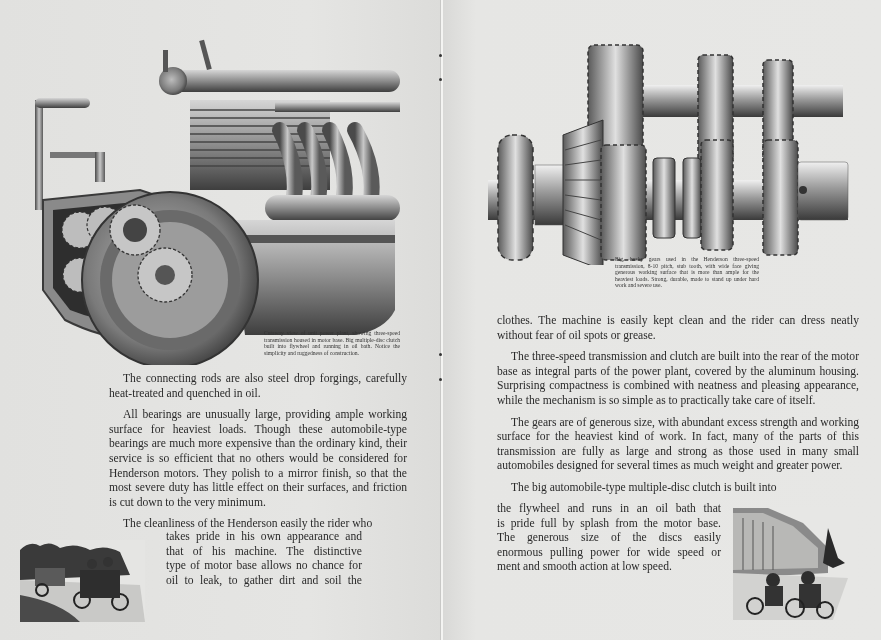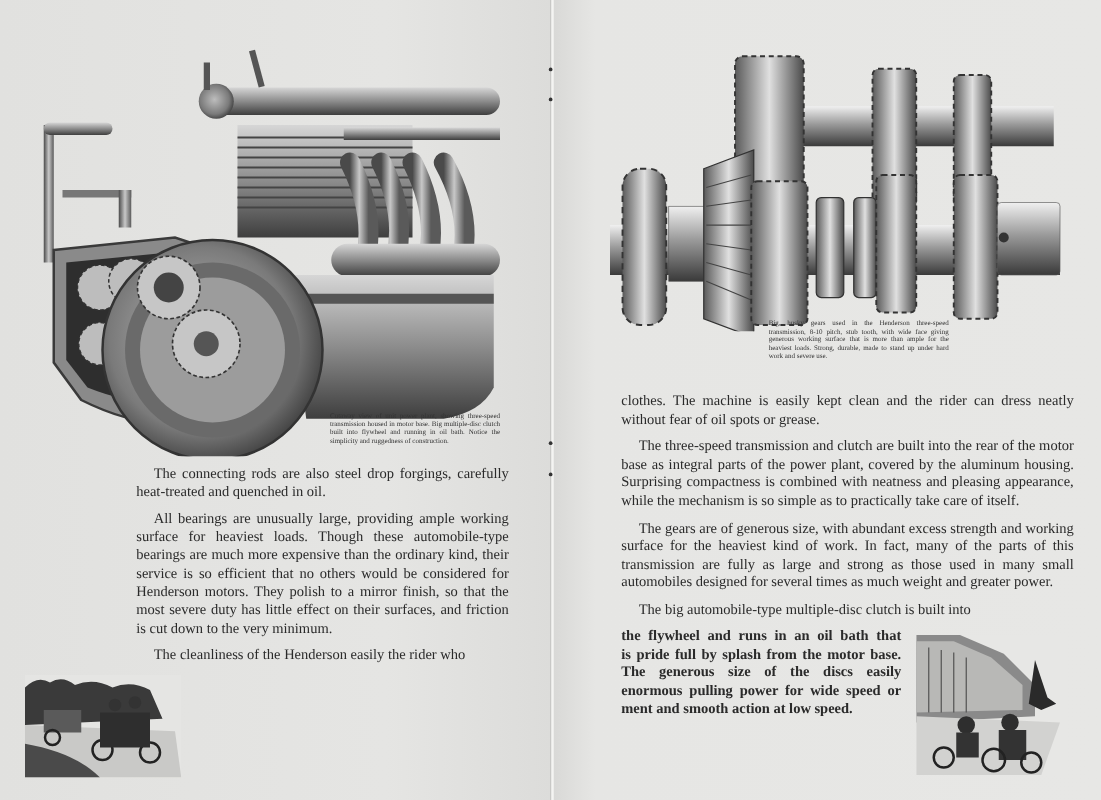--- a/index.html
+++ b/index.html
@@ -98,20 +98,26 @@
     <circle cx="110" cy="200" r="12" fill="#444"></circle>
   </svg>
 
   <div class="caption" style="left:264px;top:330px;width:136px;">Cutaway view of unit power plant, showing three-speed transmission housed in motor base. Big multiple-disc clutch built into flywheel and running in oil bath. Notice the simplicity and ruggedness of construction.</div>
 
   <div class="body-text" style="left:64px;top:372px;width:298px;margin-left:45px;">
     <p>The connecting rods are also steel drop forgings, carefully heat-treated and quenched in oil.</p>
     <p>All bearings are unusually large, providing ample working surface for heaviest loads. Though these automobile-type bearings are much more expensive than the ordinary kind, their service is so efficient that no others would be considered for Henderson motors. They polish to a mirror finish, so that the most severe duty has little effect on their surfaces, and friction is cut down to the very minimum.</p>
     <p style="margin-bottom:0;">The cleanliness of the Henderson easily the rider who</p>
   </div>
+  <div class="body-text" style="left:166px;top:530px;width:196px;">
+    <div style="text-align-last:justify;">takes pride in his own appearance and</div>
+    <div style="text-align-last:justify;">that of his machine. The distinctive</div>
+    <div style="text-align-last:justify;">type of motor base allows no chance for</div>
+    <div style="text-align-last:justify;">oil to leak, to gather dirt and soil the</div>
+  </div>
 
   <svg class="photo" style="left:20px;top:540px;" width="125" height="82" viewBox="0 0 125 82">
     <rect x="0" y="0" width="125" height="82" fill="#e5e5e3"></rect>
     <path d="M0 10 Q10 0 20 6 Q30 0 40 8 Q55 2 70 10 Q85 4 100 12 L110 35 L0 40 Z" fill="#3a3a3a"></path>
     <path d="M0 40 L120 45 L125 82 L0 82 Z" fill="#c9c9c7"></path>
     <path d="M0 55 Q40 62 60 82 L0 82 Z" fill="#4a4a4a"></path>
     <rect x="15" y="28" width="30" height="18" fill="#5a5a5a"></rect>
     <circle cx="22" cy="50" r="6" fill="none" stroke="#222" stroke-width="2"></circle>
     <circle cx="62" cy="60" r="8" fill="none" stroke="#222" stroke-width="2"></circle>
     <circle cx="100" cy="62" r="8" fill="none" stroke="#222" stroke-width="2"></circle>
@@ -170,21 +176,21 @@
   </svg>
 
   <div class="caption" style="left:174px;top:256px;width:144px;">Big, husky gears used in the Henderson three-speed transmission, 8-10 pitch, stub tooth, with wide face giving generous working surface that is more than ample for the heaviest loads. Strong, durable, made to stand up under hard work and severe use.</div>
 
   <div class="body-text" style="left:56px;top:314px;width:362px;">
     <p style="text-indent:0;">clothes. The machine is easily kept clean and the rider can dress neatly without fear of oil spots or grease.</p>
     <p>The three-speed transmission and clutch are built into the rear of the motor base as integral parts of the power plant, covered by the aluminum housing. Surprising compactness is combined with neatness and pleasing appearance, while the mechanism is so simple as to practically take care of itself.</p>
     <p>The gears are of generous size, with abundant excess strength and working surface for the heaviest kind of work. In fact, many of the parts of this transmission are fully as large and strong as those used in many small automobiles designed for several times as much weight and greater power.</p>
     <p style="margin-bottom:0;">The big automobile-type multiple-disc clutch is built into</p>
   </div>
-  <div class="body-text" style="left:56px;top:502px;width:224px;font-weight:bold;">
+  <div class="body-text" style="left:56px;top:502px;width:224px;">
     <div style="text-align-last:justify;">the flywheel and runs in an oil bath that</div>
     <div style="text-align-last:justify;">is pride full by splash from the motor base.</div>
     <div style="text-align-last:justify;">The generous size of the discs easily</div>
     <div style="text-align-last:justify;">enormous pulling power for wide speed or</div>
     <div>ment and smooth action at low speed.</div>
   </div>
 
   <svg class="photo" style="left:292px;top:508px;" width="122" height="112" viewBox="0 0 122 112">
     <rect x="0" y="0" width="122" height="112" fill="#e7e7e5"></rect>
     <path d="M0 0 L35 0 L70 15 L95 40 L95 65 L0 70 Z" fill="#8a8a8a"></path>

